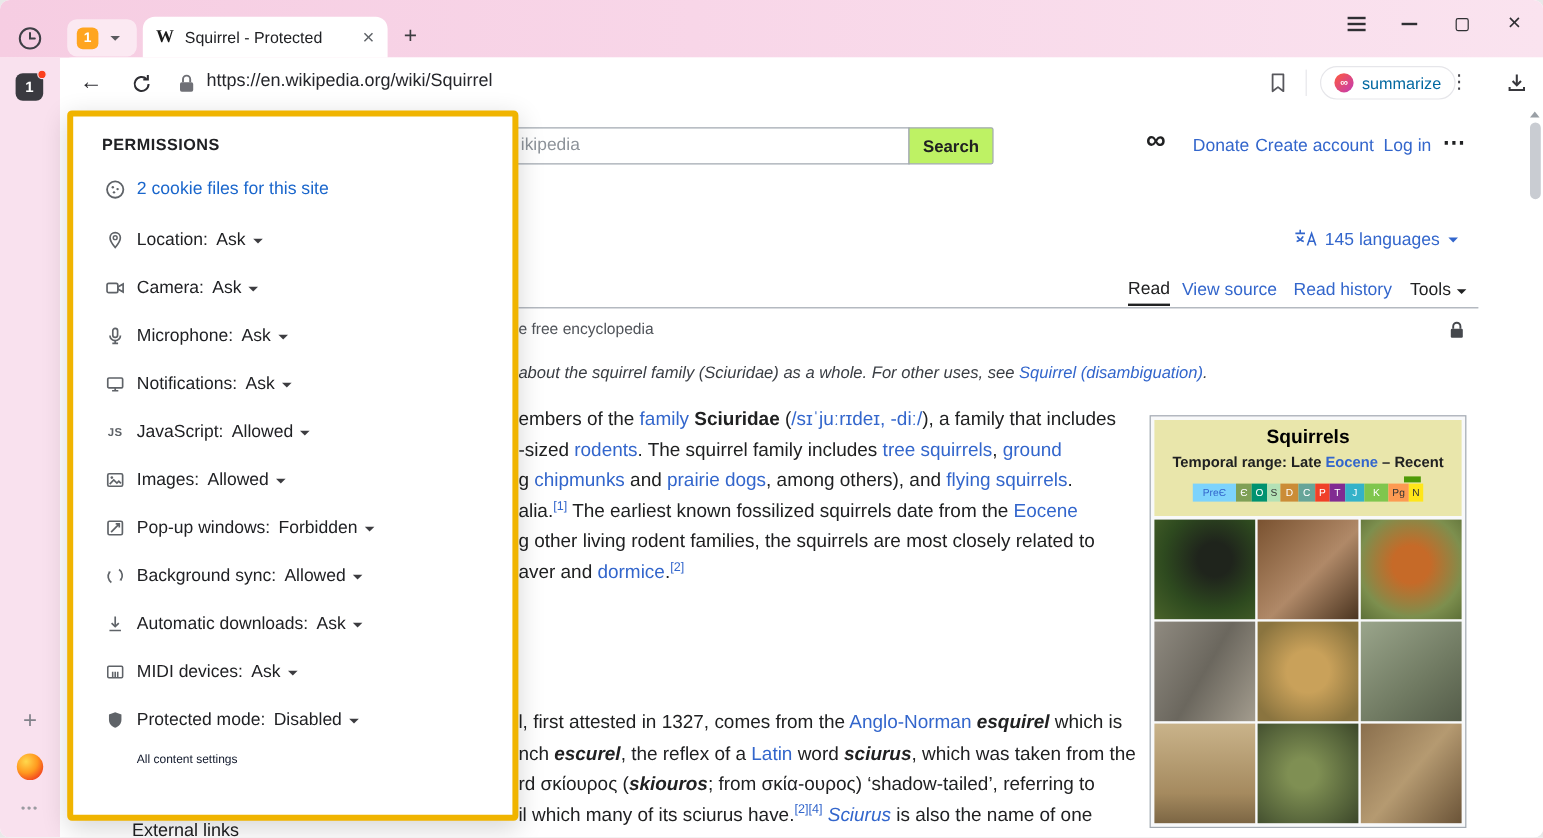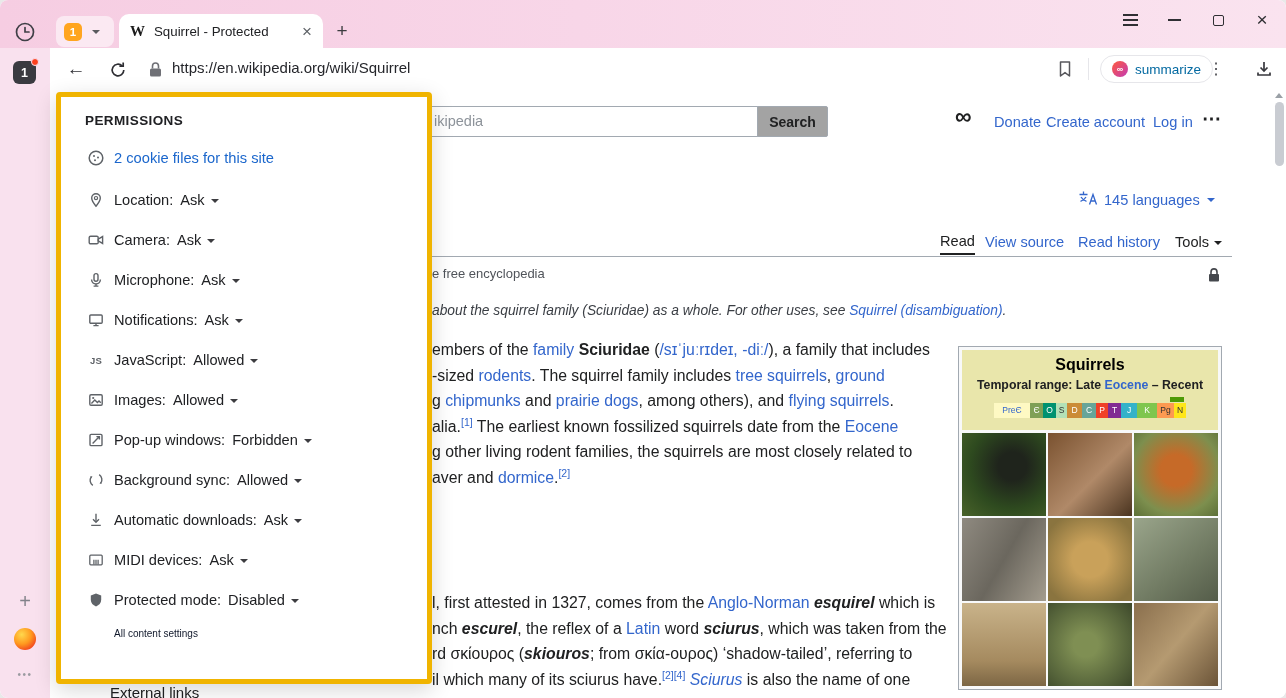--- a/index.html
+++ b/index.html
@@ -73,21 +73,21 @@
   
   .page { position:absolute; top:90px; left:50px; right:14px; bottom:0; background:#fff;
           overflow:hidden; color:#202122; }
   .lk { color:#3366cc; } .b { font-weight:700; } .i { font-style:italic;font-weight:bold; }
   .il { font-style:italic; color:#3366cc; }
   .sup { color:#3366cc; font-size:10.5px; vertical-align:super; line-height:0; }
   .search-box { position:absolute; left:299px; top:16px; width:409px; height:31px;
                 border:1px solid #a2a9b1; border-radius:2px 0 0 2px; background:#fff; }
   .search-text { position:absolute; left:84px; top:0; line-height:29px; font-size:14.5px; color:#8d939a; }
   .search-btn { position:absolute; left:707px; top:16px; width:71px; height:31px; border:1px solid #a2a9b1;
-                background:#a3a3a3; font-size:14px; font-weight:600; color:#202122; display:flex;
+                background:#bef264; font-size:14px; font-weight:600; color:#202122; display:flex;
                 align-items:center; justify-content:center; border-radius:0 2px 2px 0; }
   .appearance { position:absolute; left:905px; top:13px; font-size:23px; font-weight:700; color:#202122; }
   .nav-link { position:absolute; top:24px; font-size:14.6px; color:#3366cc; white-space:nowrap; }
   .nav-more { position:absolute; left:1152px; top:17px; font-size:19px; font-weight:700; color:#202122; }
   .langs { position:absolute; left:1028px; top:100px; display:flex; align-items:center;
            color:#3366cc; font-size:14.6px; }
   .langs .caret { border-top-color:#3366cc; margin-left:7px; }
   .wtab { position:absolute; top:140px; height:25px; line-height:25px; font-size:14.6px;
           white-space:nowrap; display:flex; align-items:center; }
   .wtab .caret { border-top-color:#202122; margin-left:5px; }
@@ -292,21 +292,21 @@
       <div class="line"><span>il which many of its sciurus have.</span><span class="sup">[2][4]</span><span> </span><span class="il">Sciurus</span><span> is also the name of one</span></div>
     </div>
 
     <div class="extlinks">External links</div>
 
     <div class="infobox">
       <div class="ib-head">
         <div class="ib-title">Squirrels</div>
         <div class="ib-temporal"><span>Temporal range: Late </span><span class="lk">Eocene</span><span> – Recent</span></div>
         <div class="ib-timeline">
-          <span class="ib-seg" style="width:36px;background:#fef9c3;color:#3366cc">PreЄ</span>
+          <span class="ib-seg" style="width:36px;background:#7dd3fc;color:#3366cc">PreЄ</span>
           <span class="ib-seg" style="width:13px;background:#7fa056;color:#ffffff">Є</span>
           <span class="ib-seg" style="width:13px;background:#009270;color:#ffffff">O</span>
           <span class="ib-seg" style="width:11px;background:#b3e1b6;color:#333333">S</span>
           <span class="ib-seg" style="width:15px;background:#cb8c37;color:#ffffff">D</span>
           <span class="ib-seg" style="width:14px;background:#67a599;color:#ffffff">C</span>
           <span class="ib-seg" style="width:12px;background:#f04028;color:#ffffff">P</span>
           <span class="ib-seg" style="width:13px;background:#812b92;color:#ffffff">T</span>
           <span class="ib-seg" style="width:16px;background:#34b2c9;color:#ffffff">J</span>
           <span class="ib-seg" style="width:20px;background:#7fc64e;color:#ffffff">K</span>
           <span class="ib-seg" style="width:17px;background:#fd9a52;color:#333333">Pg</span>

